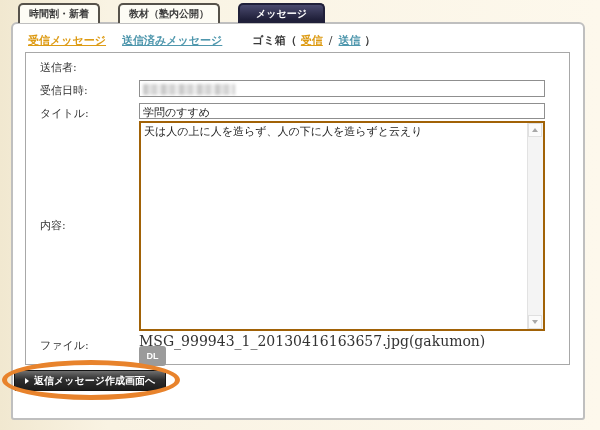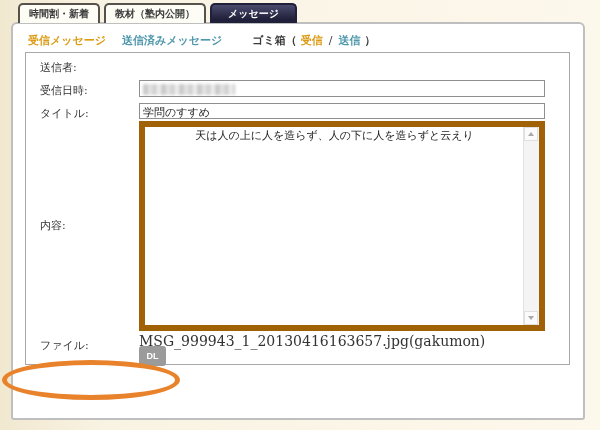--- a/index.html
+++ b/index.html
@@ -1,36 +1,36 @@
 <!DOCTYPE html>
 <html><head>
 <meta charset="utf-8">
 <style>
   html,body{margin:0;padding:0;}
   .stage{position:relative;width:600px;height:430px;background:linear-gradient(90deg,#f1e8d0 0%,#f9f3e3 18%,#fdf8ec 100%);font-family:"DejaVu Sans","Liberation Sans",sans-serif;overflow:hidden;}
   .panel{position:absolute;left:11px;top:22px;width:574px;height:398px;background:#ffffff;border:2px solid #bfbfbf;border-radius:6px 6px 3px 3px;box-sizing:border-box;}
-  .tabs{position:absolute;left:18px;top:3px;display:flex;gap:4px;z-index:2;align-items:flex-end;}
+  .tabs{position:absolute;left:18px;top:3px;display:flex;gap:18px;z-index:2;align-items:flex-end;}
   .tab{height:20px;padding:0 9px;display:flex;align-items:center;font-size:10px;font-weight:bold;color:#3c3c3c;background:#fdfcf5;border:2px solid #56524b;border-bottom:none;border-radius:5px 5px 0 0;box-sizing:border-box;cursor:default;white-space:nowrap;}
   .tab.active{background:linear-gradient(#4a4a6e,#20203a 80%);color:#ffffff;border-color:#20203a;padding:0 16px;}
   .nav{position:absolute;left:28px;top:33px;z-index:2;font-size:11px;font-weight:bold;display:flex;align-items:center;white-space:nowrap;}
-  .nav a{cursor:pointer;}
+  .nav a{text-decoration:underline;cursor:pointer;}
   .lnk-inbox{color:#dd9b14;margin-right:16px;}
   .lnk-sent{color:#4f97ad;margin-right:30px;}
   .trash-txt{color:#3a3a3a;}
   .lnk-trash-in{color:#dd9b14;margin:0 4px;}
   .trash-sep{color:#3a3a3a;margin:0 2px;font-weight:normal;}
   .lnk-trash-out{color:#4f97ad;margin:0 4px;}
   .formbox{position:absolute;left:25px;top:52px;width:545px;height:313px;border:1px solid #a8a8a8;background:#fff;box-sizing:border-box;}
   .flabel{position:absolute;font-size:11px;color:#333;white-space:nowrap;}
   .fvalue{position:absolute;font-size:11px;color:#222;white-space:nowrap;}
   .finput{position:absolute;border:1px solid #8f8f8f;background:#fff;box-sizing:border-box;font-size:11px;color:#222;padding:1px 3px;overflow:hidden;white-space:nowrap;}
   .redacted{display:inline-block;width:92px;height:11px;margin-top:2px;border-radius:1px;
     background:repeating-linear-gradient(90deg,#c9c9c9 0 5px,#e4e4e4 5px 9px,#d2d2d2 9px 14px,#efefef 14px 18px);
     filter:blur(1.5px);}
-  .textarea{position:absolute;left:113px;top:68px;width:406px;height:210px;border:6px solid #a16207;background:#fff;box-sizing:border-box;text-align:center;}
+  .textarea{position:absolute;left:113px;top:68px;width:406px;height:210px;border:2px solid #a16207;background:#fff;box-sizing:border-box;}
   .textarea-text{position:absolute;left:3px;top:2px;right:18px;font-size:11px;color:#222;line-height:14px;}
   .sb{position:absolute;top:0;right:0;bottom:0;width:15px;background:#f4f4f4;border-left:1px solid #e2e2e2;}
   .sb-btn{position:absolute;left:0;width:14px;height:14px;background:#fbfbfb;border:1px solid #e0e0e0;box-sizing:border-box;display:flex;align-items:center;justify-content:center;cursor:pointer;}
   .sb-btn.up{top:0;} .sb-btn.down{bottom:0;}
   .tri-up{width:0;height:0;border-left:3px solid transparent;border-right:3px solid transparent;border-bottom:4px solid #a8a8a8;}
   .tri-down{width:0;height:0;border-left:3px solid transparent;border-right:3px solid transparent;border-top:4px solid #a8a8a8;}
   .filename{position:absolute;left:113px;top:280px;font-size:14px;color:#333;font-family:"DejaVu Serif","Liberation Serif",serif;white-space:nowrap;}
   .dl-btn{position:absolute;left:113px;top:293px;width:27px;height:20px;background:#9b9b9b;color:#fff;font-size:9px;font-weight:bold;border:none;border-radius:3px;display:flex;align-items:center;justify-content:center;cursor:pointer;}
   .btn-dark{position:absolute;height:21px;background:linear-gradient(#6e6e6e,#2f2f2f 45%,#1c1c1c);color:#fff;font-size:10px;font-weight:bold;display:flex;align-items:center;gap:5px;padding:0 10px;border:1px solid #141414;border-radius:2px;box-sizing:border-box;cursor:pointer;white-space:nowrap;}
   .btn-reply{left:14px;top:370px;}
@@ -85,17 +85,21 @@
           </div>
       </div>
     </div>
 
     <span class="flabel" style="left:14px;top:285px;">ファイル:</span>
     <span class="filename">MSG_999943_1_20130416163657.jpg(gakumon)</span>
     <button class="dl-btn">DL</button>
 
   </div>
 
+  <button class="btn-dark btn-reply">
+    <span class="arrow-right"></span>
+    <span>返信メッセージ作成画面へ</span>
+  </button>
 
 
   <div class="annotation"></div>
 
 </div>
 
 </body></html>

